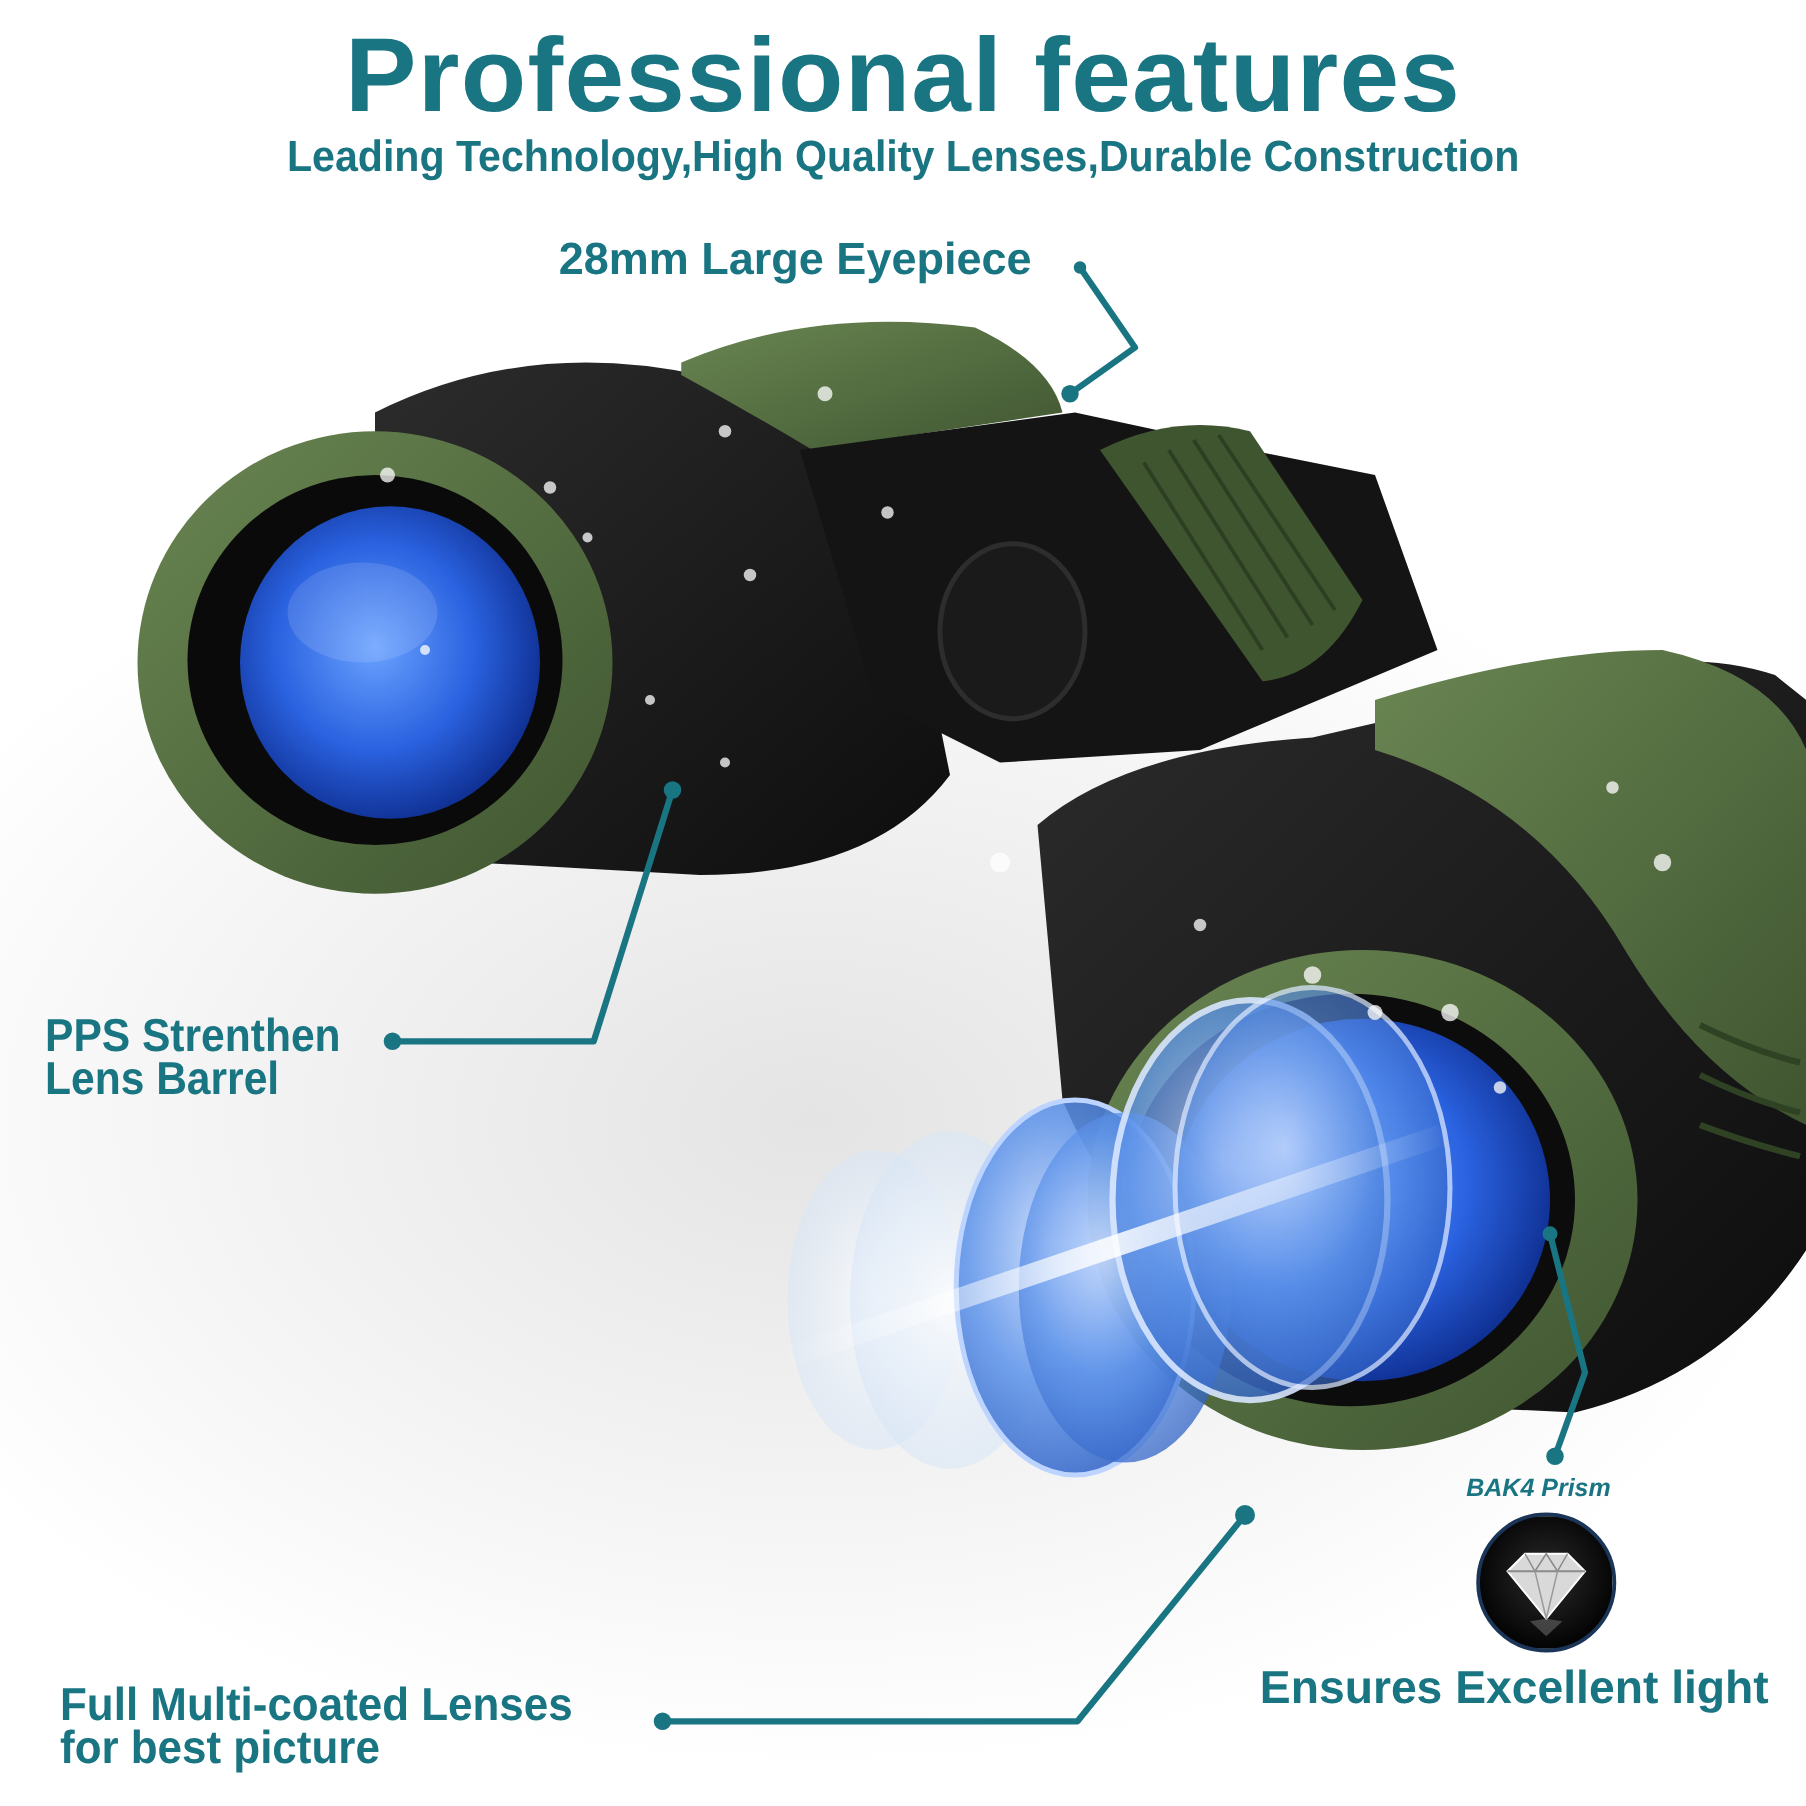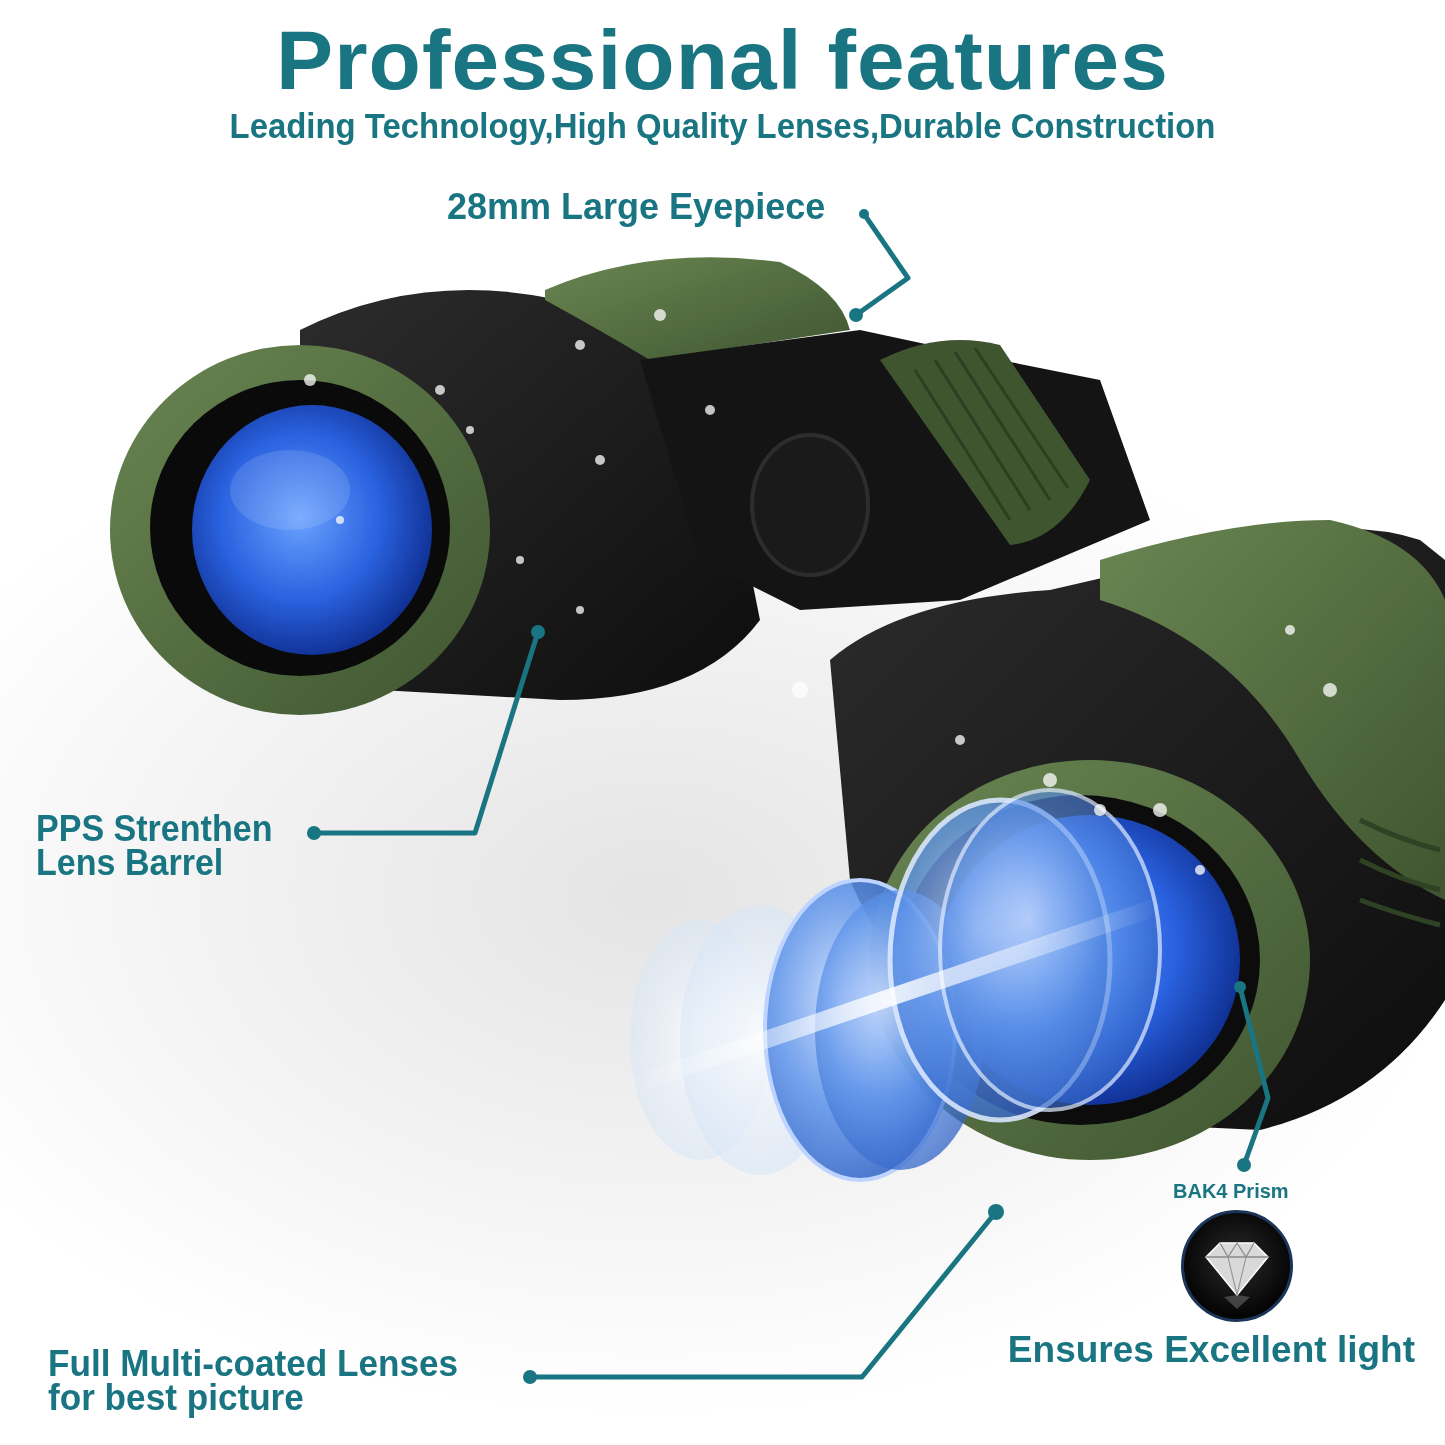--- a/index.html
+++ b/index.html
@@ -23,21 +23,21 @@
     font-size: 35px; font-weight: 700; line-height: 1;
     transform: scaleX(0.94);
   }
   .label {
     position: absolute; font-weight: 700; line-height: 0.92; white-space: nowrap;
   }
   .label .ln { display: block; }
   .lbl-eyepiece { left: 447px; top: 190px; font-size: 36px; }
   .lbl-pps { left: 36px; top: 812px; font-size: 37px; transform: scaleX(0.92); transform-origin: left; }
   .lbl-lenses { left: 48px; top: 1347px; font-size: 37px; transform: scaleX(0.95); transform-origin: left; }
-  .lbl-bak4 { left: 1173px; top: 1182px; font-size: 20px; }
+  .lbl-bak4 { left: 1173px; top: 1182px; font-size: 20px; font-style: italic; }
   .lbl-ensures { right: 30px; top: 1333px; font-size: 37px; }
   .art { position: absolute; left: 0; top: 0; }
   .prism-badge {
     position: absolute; left: 1181px; top: 1210px; width: 112px; height: 112px;
     border-radius: 50%; background: radial-gradient(circle at 50% 45%, #2b2b2b 0%, #050505 70%);
     border: 3px solid #1b3558; box-sizing: border-box; overflow: hidden;
   }
 </style>
 </head>
 <body>

